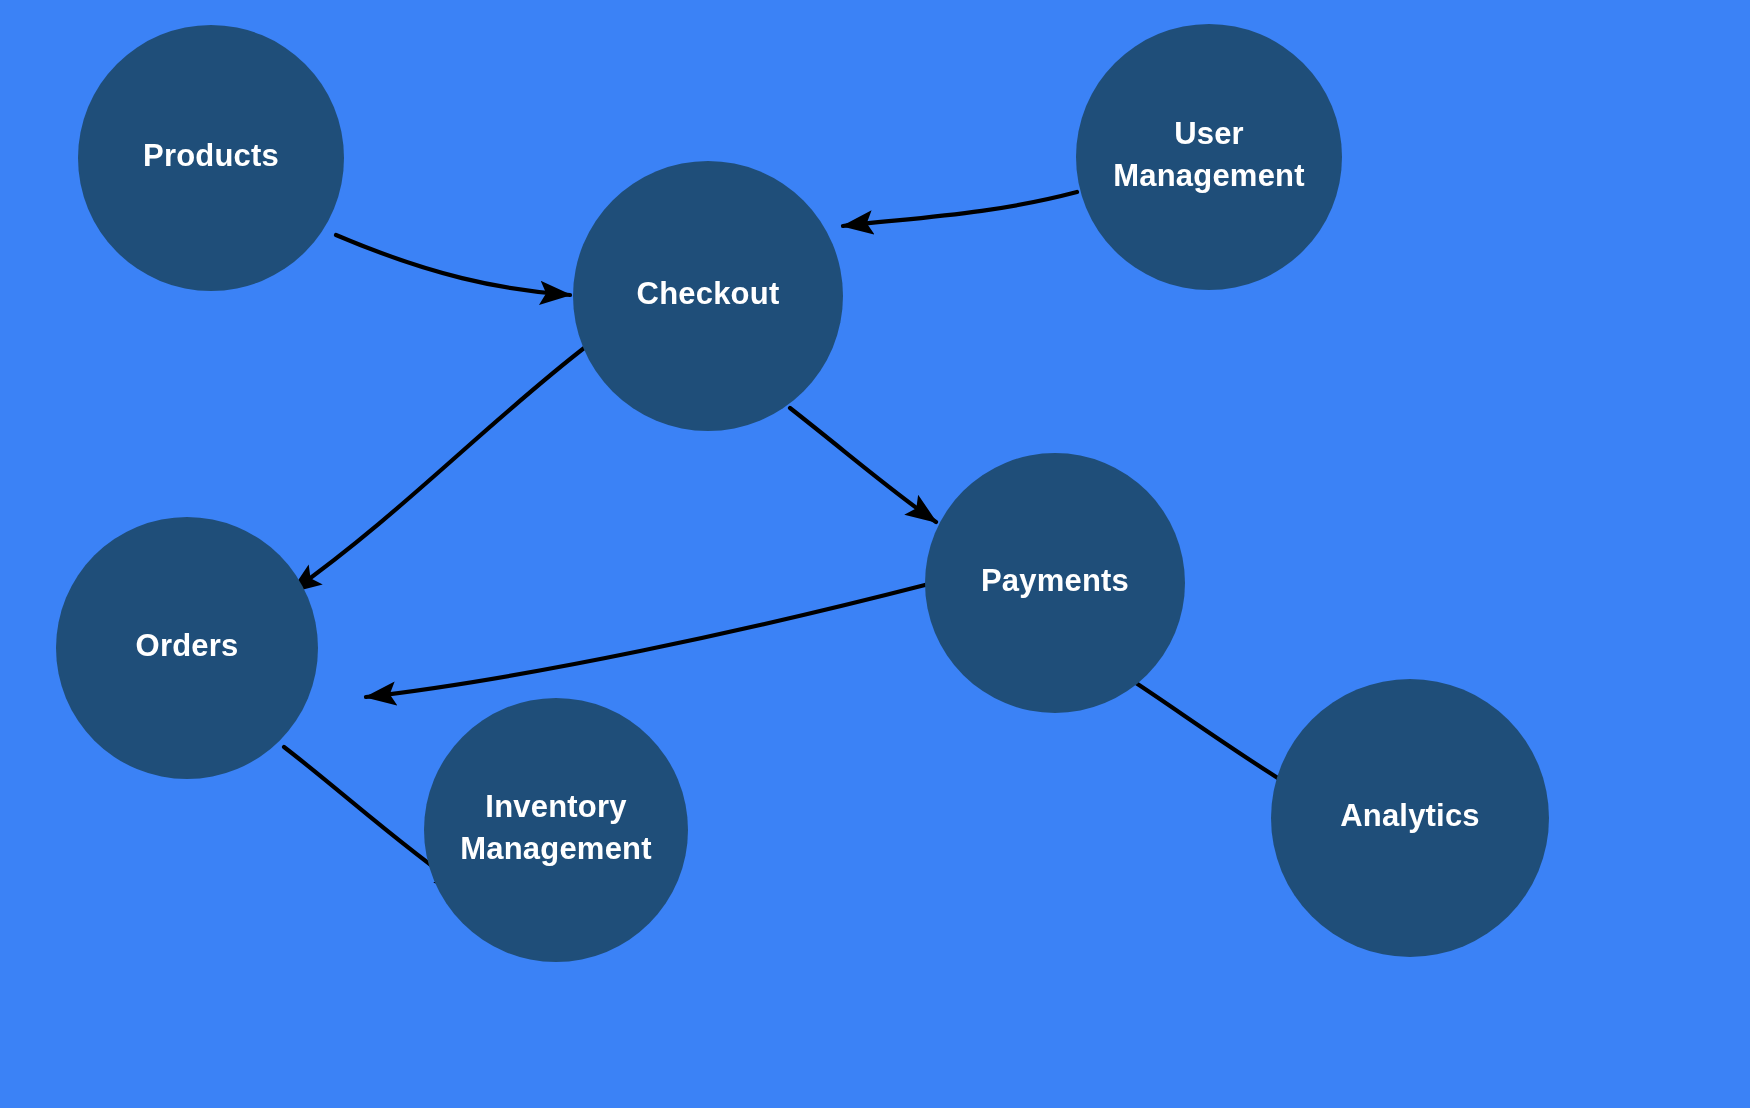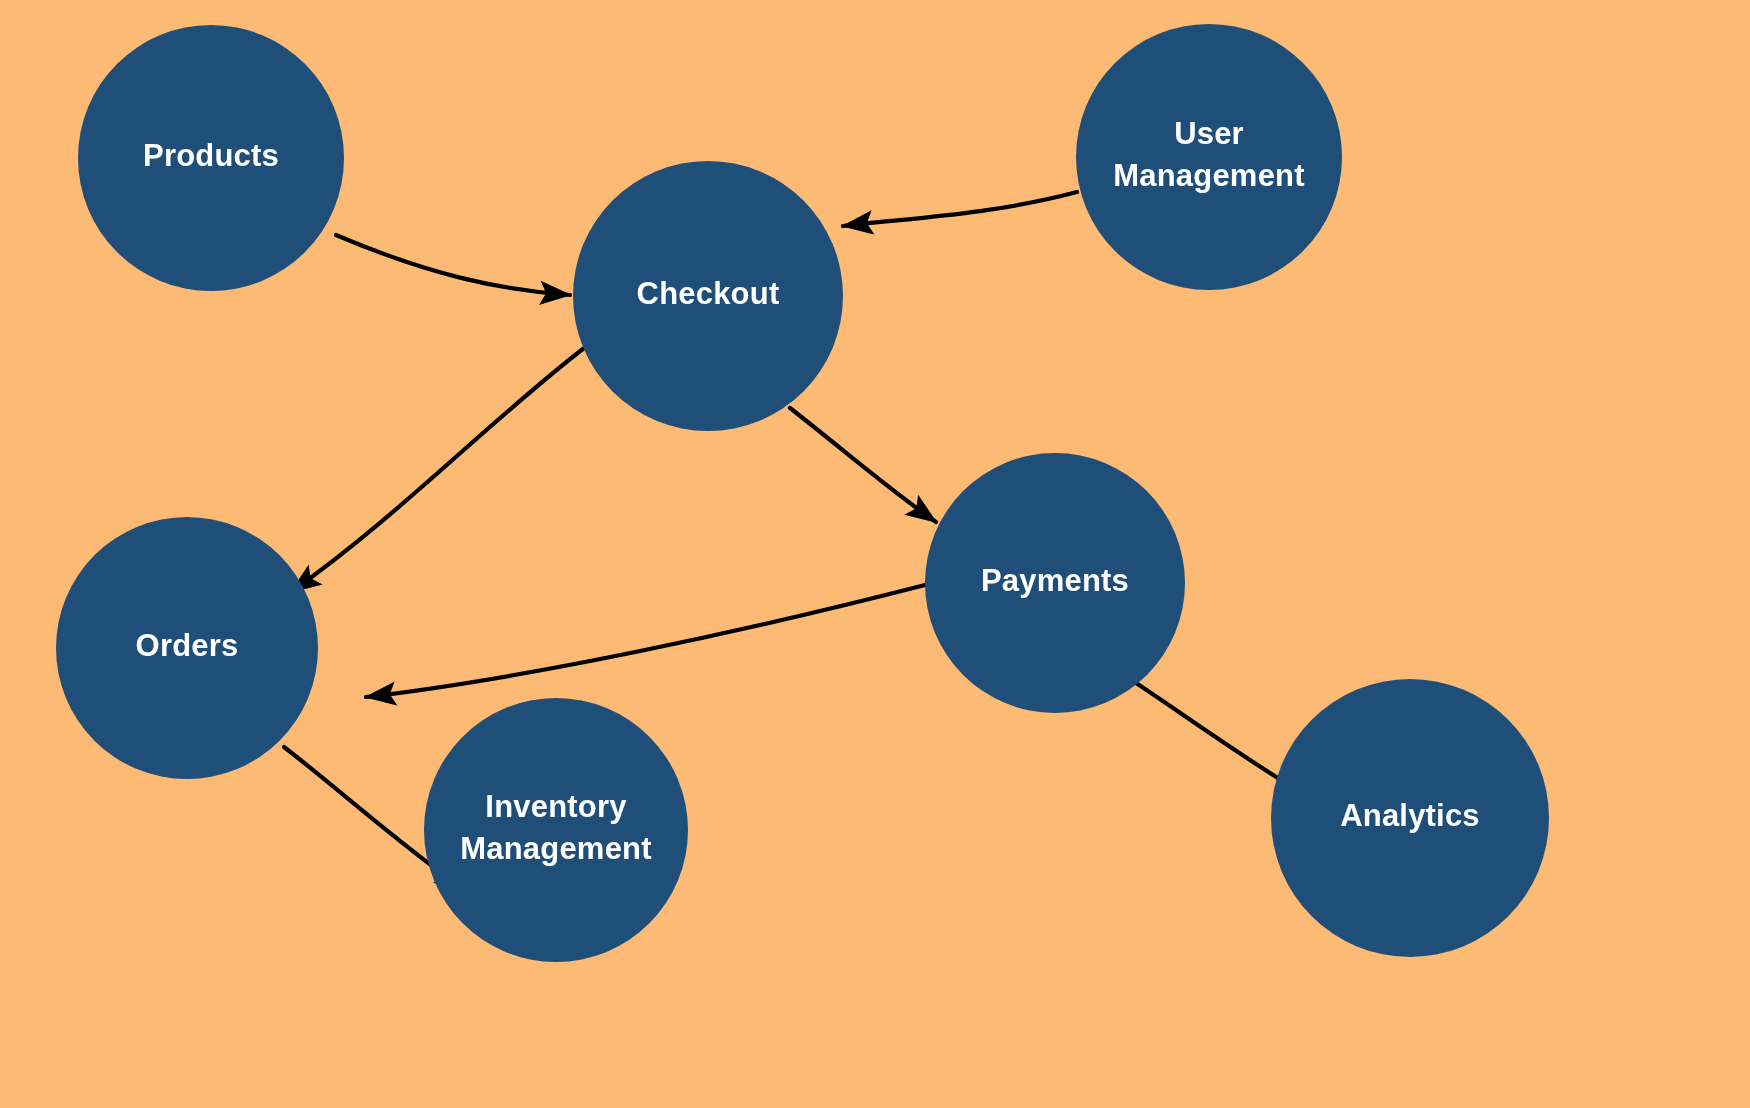--- a/index.html
+++ b/index.html
@@ -7,21 +7,21 @@
     padding: 0;
     background: #ffffff;
   }
   body {
     font-family: "Liberation Sans", sans-serif;
   }
   #canvas {
     position: relative;
     width: 1750px;
     height: 1108px;
-    background: #fdba74;
+    background: #3b82f6;
     overflow: hidden;
   }
   #graph-svg {
     position: absolute;
     left: 0;
     top: 0;
     width: 1750px;
     height: 1108px;
   }
   .edge-path {

